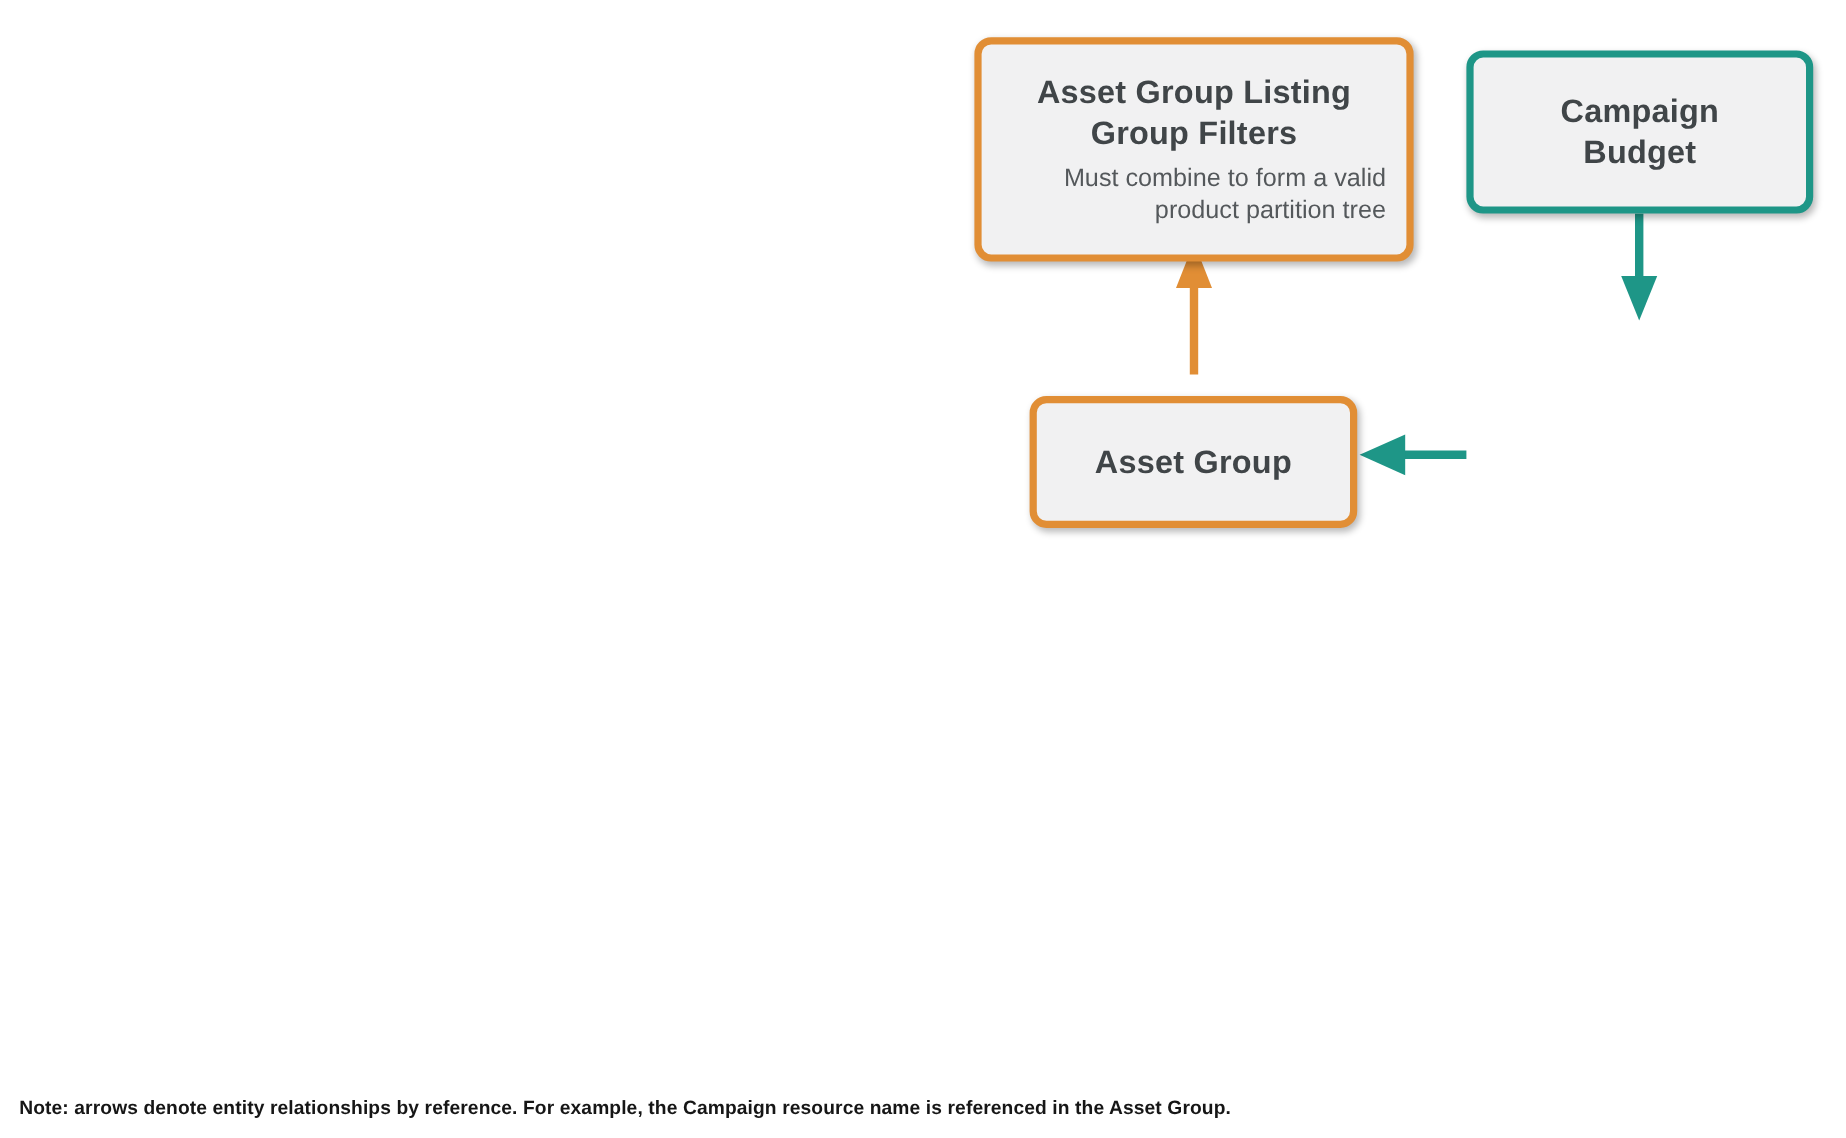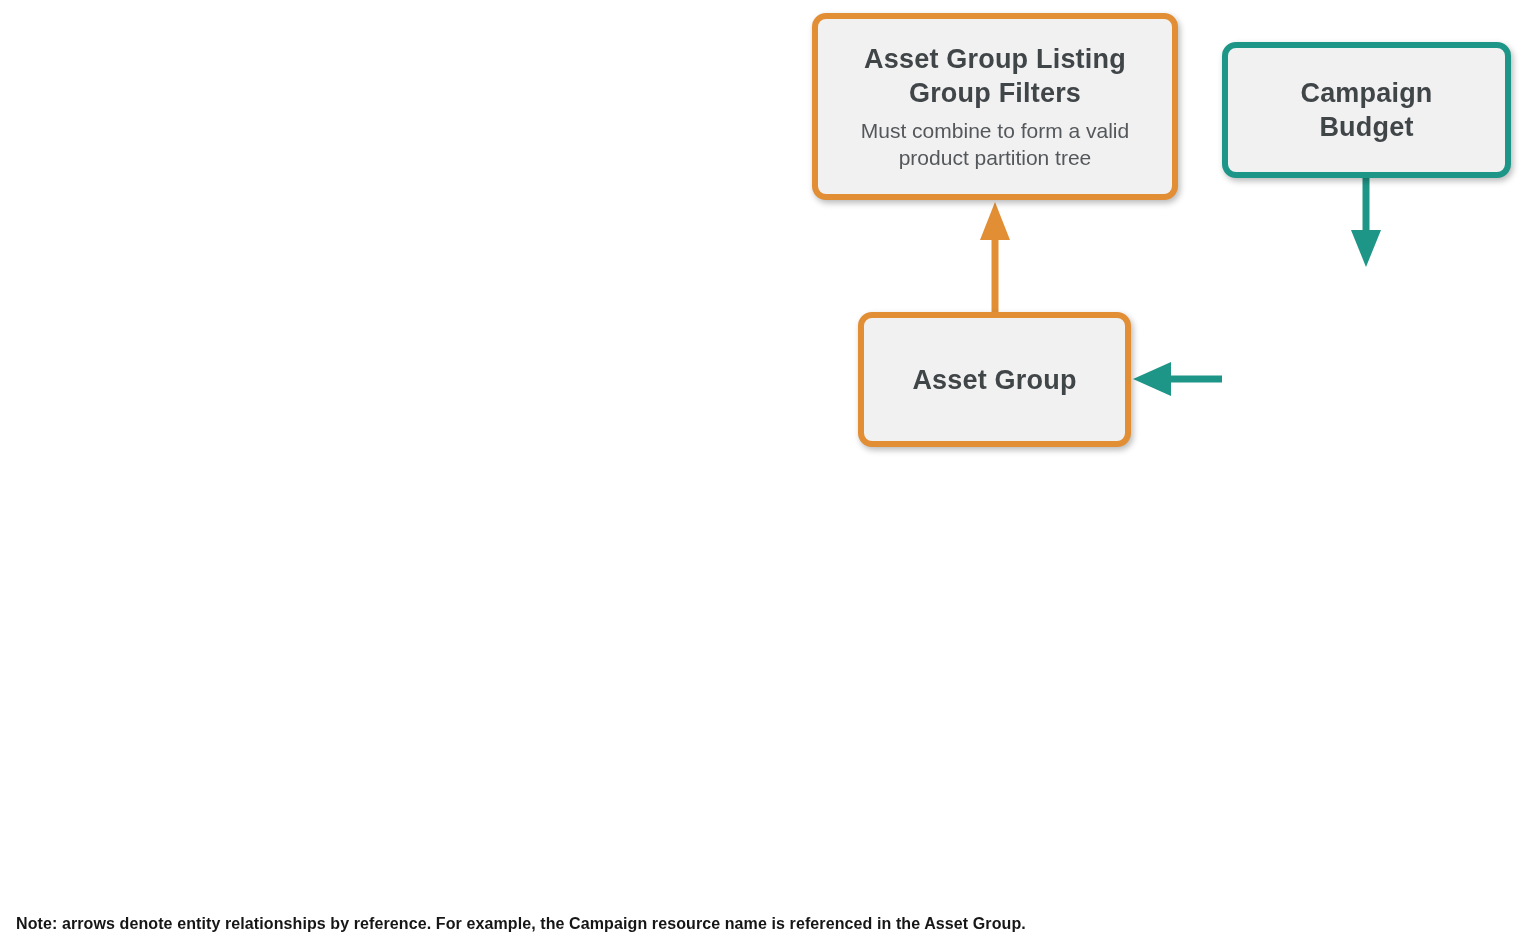--- a/index.html
+++ b/index.html
@@ -23,42 +23,42 @@
     background: #F1F1F2;
     border: 6px solid #999;
     border-radius: 14px;
     box-shadow: 2px 3px 6px rgba(0,0,0,0.28);
     display: flex;
     flex-direction: column;
     align-items: center;
     justify-content: center;
     text-align: center;
   }
-  .node.orange { border-color: #E18E35; }
+  .node.orange { border-color: #E18E35; margin-top: 18px; }
   .node.teal   { border-color: #1E9687; }
   .node-title {
     font-weight: bold;
     font-size: 27px;
     line-height: 34px;
     color: #404548;
     letter-spacing: 0.2px;
   }
   .node-subtitle {
     font-size: 21px;
     line-height: 27px;
     color: #54585B;
     margin-top: 7px;
   }
   #node-filters     { left: 812px;  top: 13px;  width: 366px; height: 187px; }
   #node-budget      { left: 1222px; top: 42px;  width: 289px; height: 136px; }
-  #node-asset-group { left: 858px;  top: 312px; width: 273px; height: 135px; }
+  #node-asset-group { left: 858px;  top: 312px; width: 273px; height: 110px; }
   #node-campaign    { left: 1222px; top: 270px; width: 289px; height: 219px; }
 
   #node-filters .node-title      { max-width: 300px; }
-  #node-filters .node-subtitle   { max-width: 320px; }
+  #node-filters .node-subtitle   { max-width: 320px; text-align: right; }
   #node-budget .node-title       { max-width: 170px; }
   #node-campaign .node-subtitle  { max-width: 210px; }
 
   .footnote {
     position: absolute;
     left: 16px;
     top: 915px;
     font-weight: bold;
     font-size: 16px;
     color: #161616;

